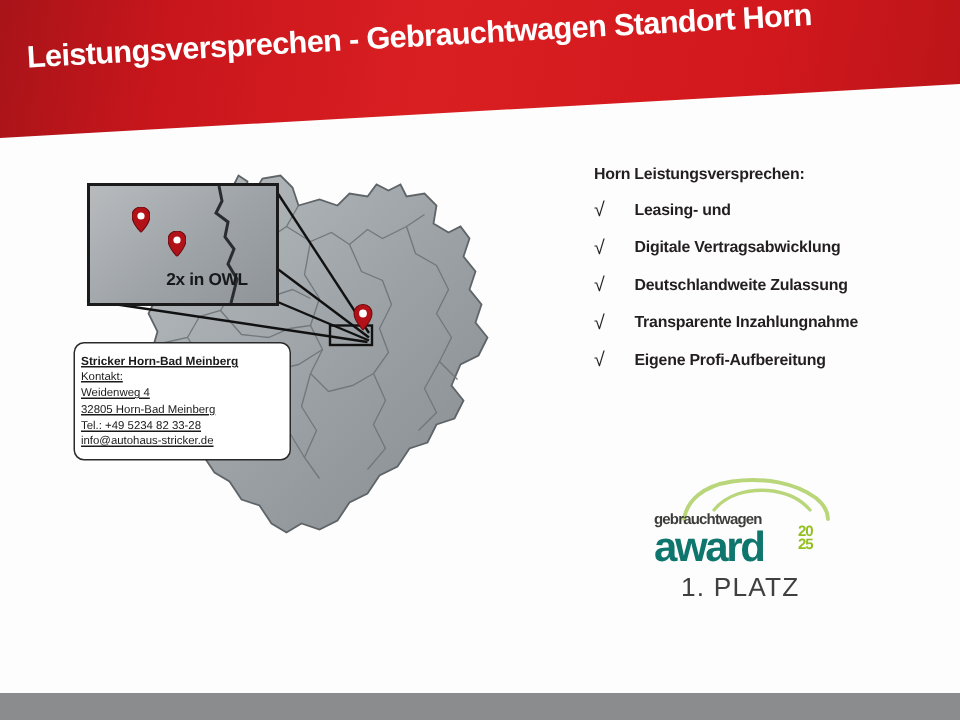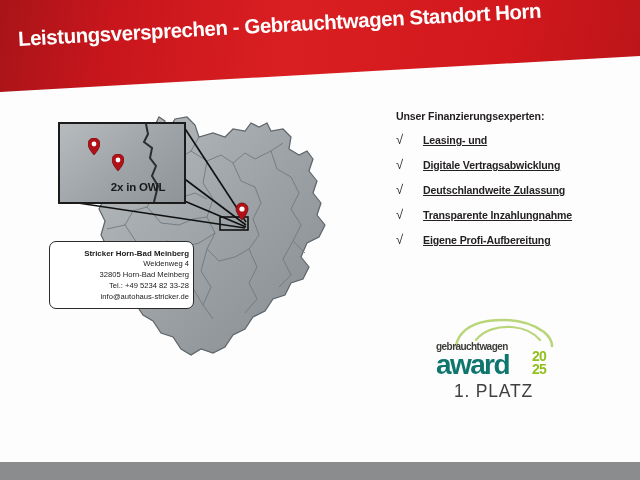--- a/index.html
+++ b/index.html
@@ -38,62 +38,62 @@
     overflow:hidden;
   }
   .callout-label{
     position:absolute;left:0;right:0;bottom:9px;text-align:center;
     font-size:11.5px;font-weight:bold;color:#17181a;letter-spacing:-0.2px;padding-left:32px;
   }
   .pin{position:absolute;width:12px;height:17px;}
 
   
   .address-box{
-    position:absolute;left:9px;top:136px;width:135px;
+    position:absolute;left:9px;top:123px;width:135px;
     border:1.6px solid #2a2a2a;border-radius:7px;
     background:#ffffff;
     padding:6px 4px 6px 4px;
-    text-align:right;
+    text-align:left;
     color:#1a1a1a;
-    font-size:7.6px;line-height:1.42;
+    font-size:7.6px;line-height:1.42;text-decoration:underline;
   }
   .address-box .nm{font-weight:bold;font-size:7.9px;}
 
   
   .promise-head{
     position:absolute;left:396px;top:110px;
     font-size:10.6px;font-weight:bold;color:#231f20;letter-spacing:-0.15px;
   }
   .promise-list{position:absolute;left:396px;top:134px;width:238px;}
   .promise-row{position:relative;margin-bottom:11px;min-height:14px;}
   .promise-row .tick{
     position:absolute;left:0;top:-1px;width:14px;
     font-size:13px;color:#231f20;line-height:1;font-weight:400;
   }
   .promise-row .txt{
     display:block;margin-left:27px;
     font-size:10.6px;font-weight:bold;color:#231f20;
-    line-height:1.32;letter-spacing:-0.15px;text-decoration:underline;
+    line-height:1.32;letter-spacing:-0.15px;
   }
 
   
   .award{position:absolute;left:428px;top:318px;width:150px;height:78px;}
   .award .car{position:absolute;left:26px;top:0;}
   .award .gw{
     position:absolute;left:8px;top:23px;
     font-size:10px;font-weight:bold;color:#3d3d3b;letter-spacing:-0.55px;
   }
   .award .aw{
     position:absolute;left:8px;top:33px;
     font-size:28px;font-weight:bold;color:#0f766e;letter-spacing:-1.6px;
     line-height:1;
   }
   .award .yr{
     position:absolute;left:104px;top:32px;
-    font-size:14px;font-weight:bold;color:#93c020;line-height:0.94;
+    font-size:10px;font-weight:bold;color:#93c020;line-height:0.94;
     letter-spacing:-0.7px;
   }
   .award .platz{
     position:absolute;left:26px;top:63px;
     font-size:17.5px;color:#404040;letter-spacing:0.8px;
   }
 
   
   .brandbar{position:absolute;left:0;top:405px;width:640px;height:58px;}
 
@@ -180,28 +180,29 @@
       </svg>
       <svg class="pin" style="left:52px;top:30px;" viewBox="0 0 12 17">
         <path d="M6,0 C9.6,0 12,2.6 12,6 C12,10.4 6,17 6,17 C6,17 0,10.4 0,6 C0,2.6 2.4,0 6,0 Z" fill="#b31118" stroke="#6b0a0e" stroke-width="0.7"></path>
         <circle cx="6" cy="6" r="2.4" fill="#ffffff"></circle>
       </svg>
       <div class="callout-label">2x in OWL</div>
     </div>
 
     <div class="address-box">
       <div class="nm">Stricker Horn-Bad Meinberg</div>
+      <div>Kontakt:</div>
       <div>Weidenweg 4</div>
       <div>32805 Horn-Bad Meinberg</div>
       <div>Tel.: +49 5234 82 33-28</div>
       <div>info@autohaus-stricker.de</div>
     </div>
   </div>
 
-  <div class="promise-head">Unser Finanzierungsexperten:</div>
+  <div class="promise-head">Horn Leistungsversprechen:</div>
 
   <div class="promise-list">
 
     <div class="promise-row">
       <span class="tick">√</span>
       <span class="txt">Leasing- und</span>
     </div>
 
     <div class="promise-row">
       <span class="tick">√</span>

